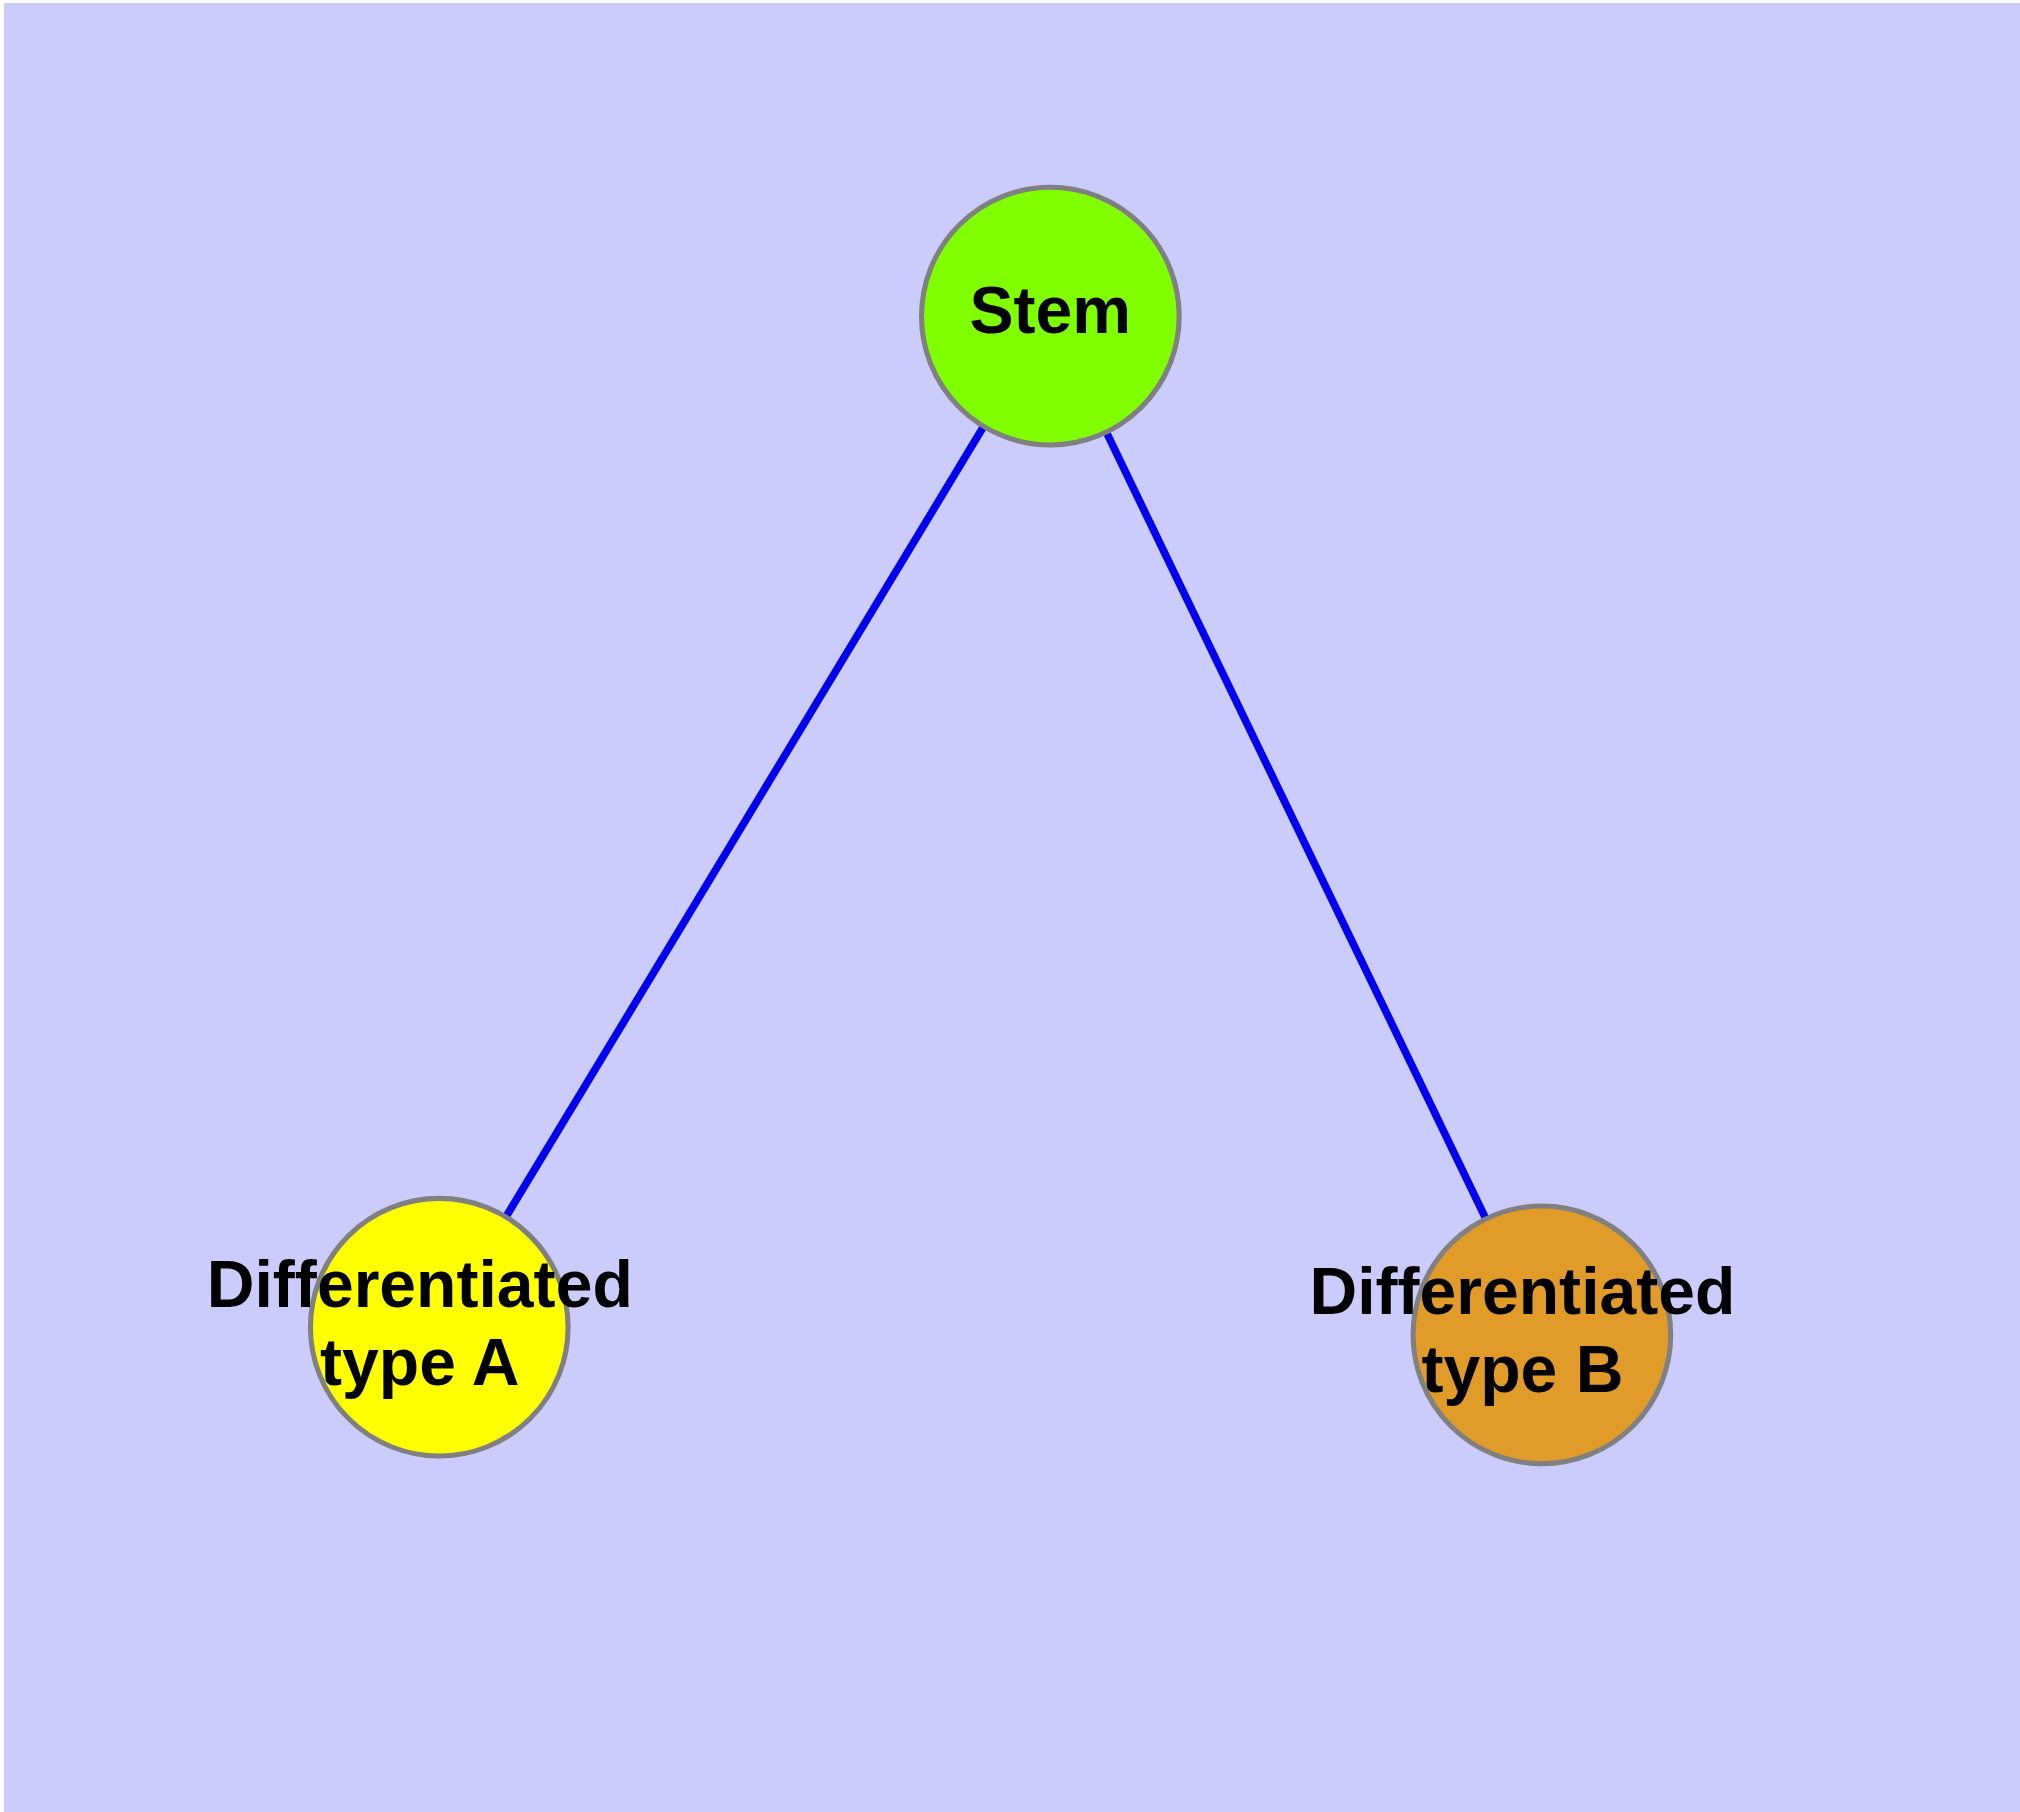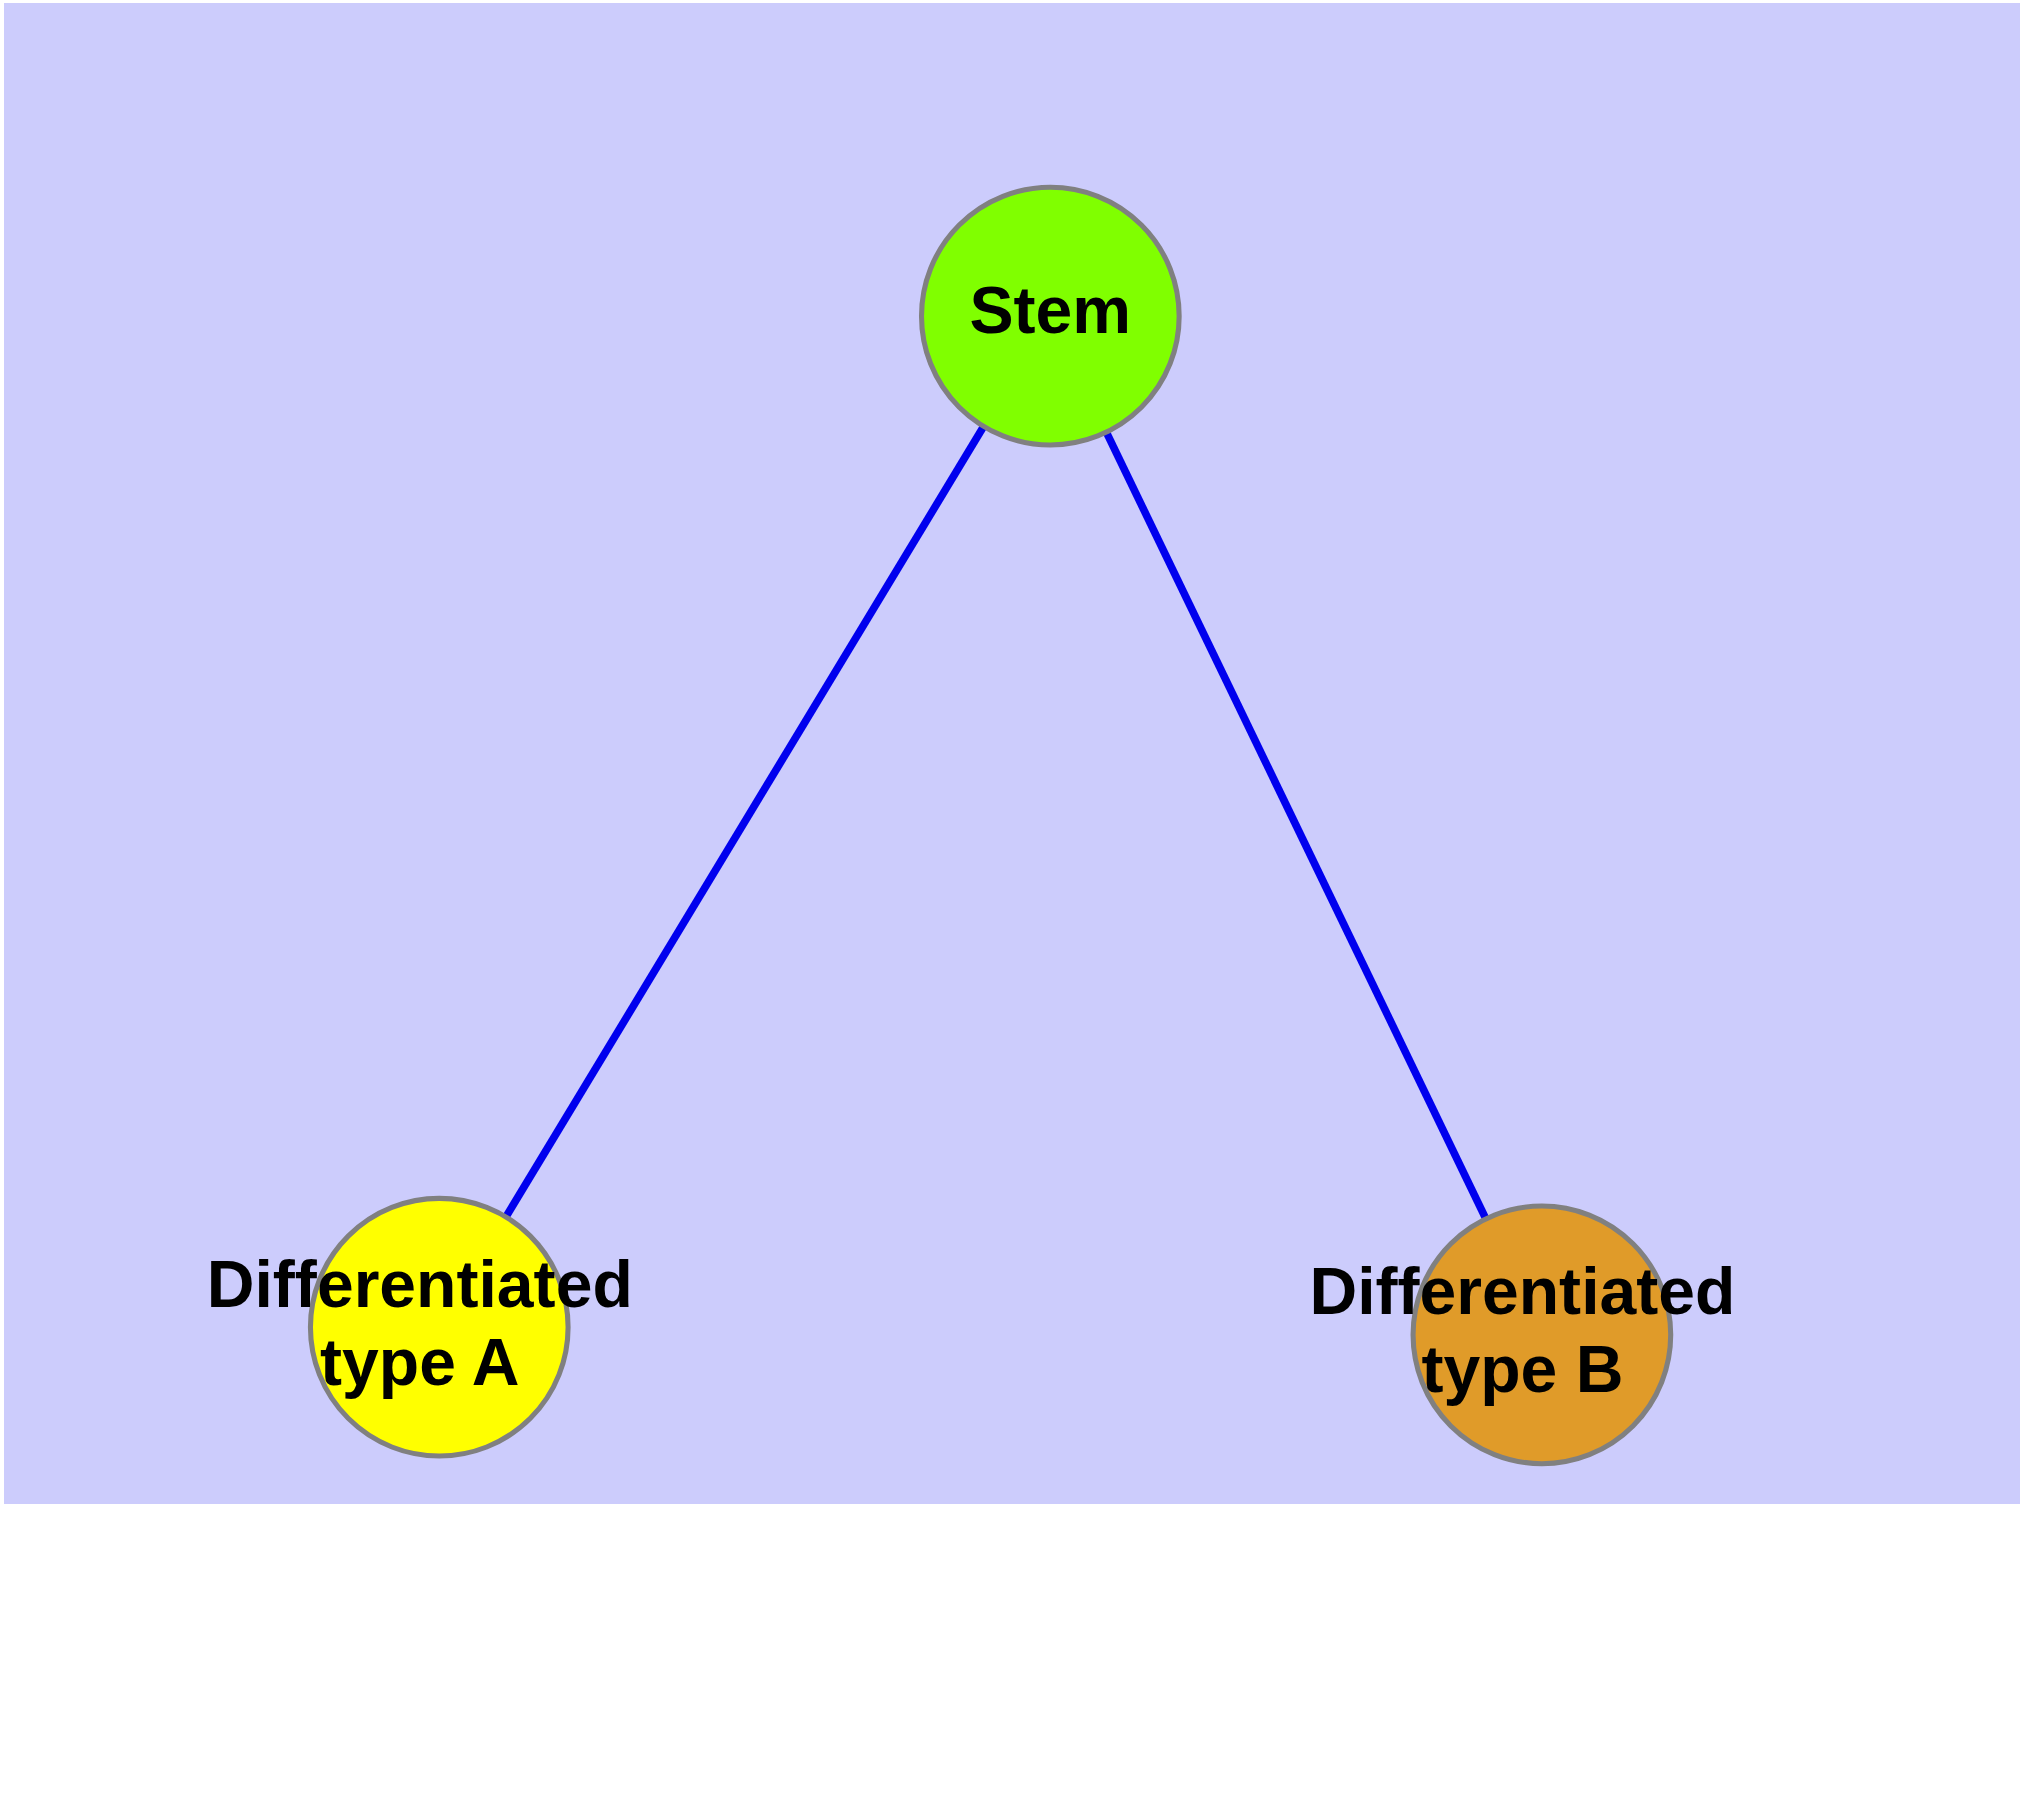--- a/index.html
+++ b/index.html
@@ -3,21 +3,21 @@
 <meta charset="utf-8">
 <style>
   html, body {
     margin: 0;
     padding: 0;
     background: #ffffff;
   }
   #stage {
     position: relative;
     width: 2021px;
-    height: 1504px;
+    height: 1812px;
     background: #ccccfc;
     overflow: hidden;
     font-family: "Liberation Sans", sans-serif;
   }
   #graph-svg {
     position: absolute;
     inset: 0;
     width: 2021px;
     height: 1812px;
     display: block;

